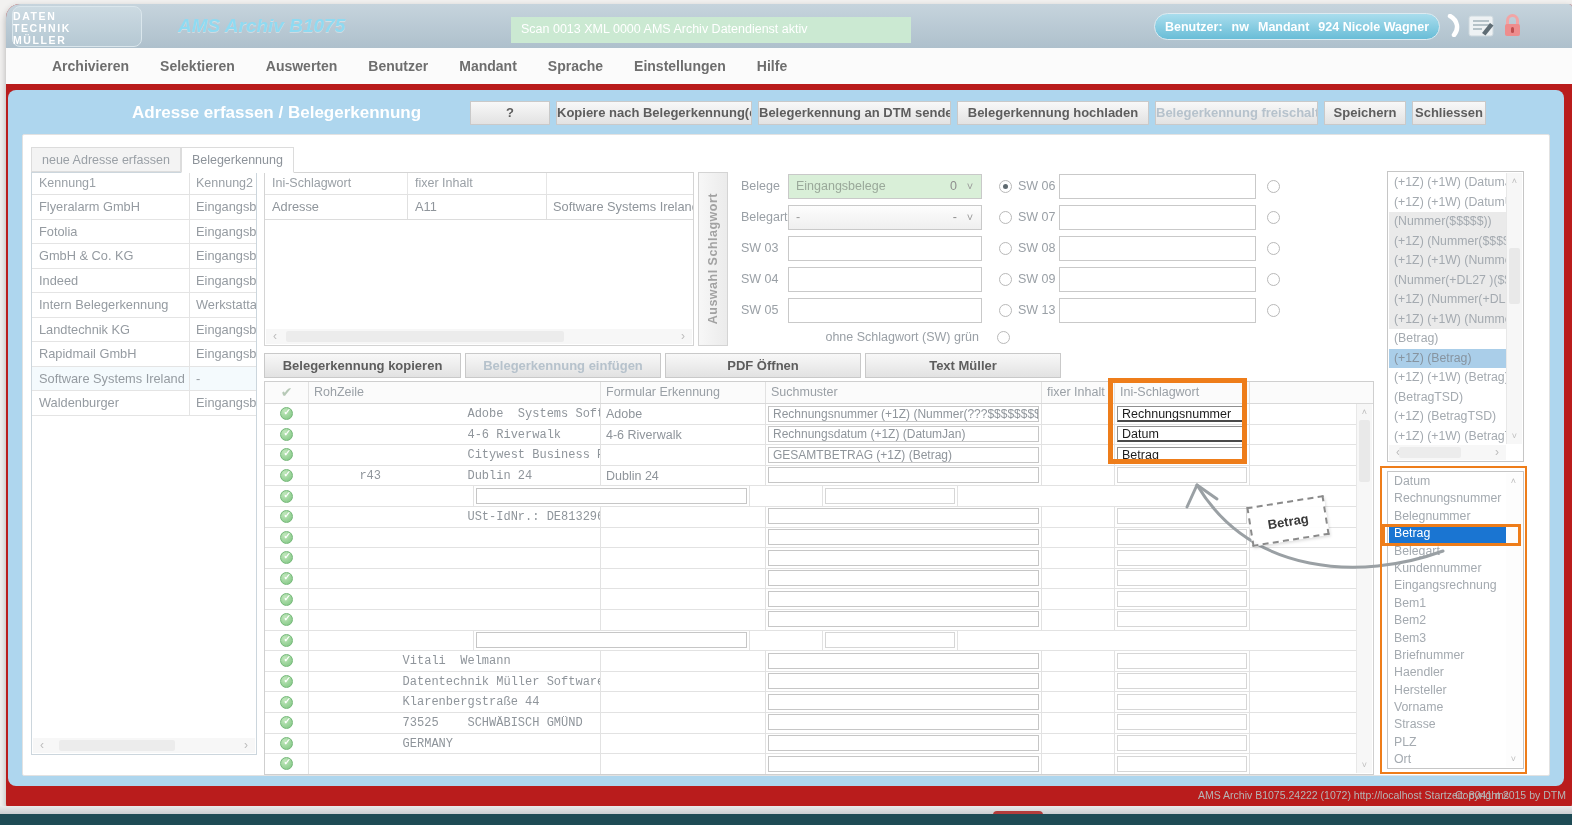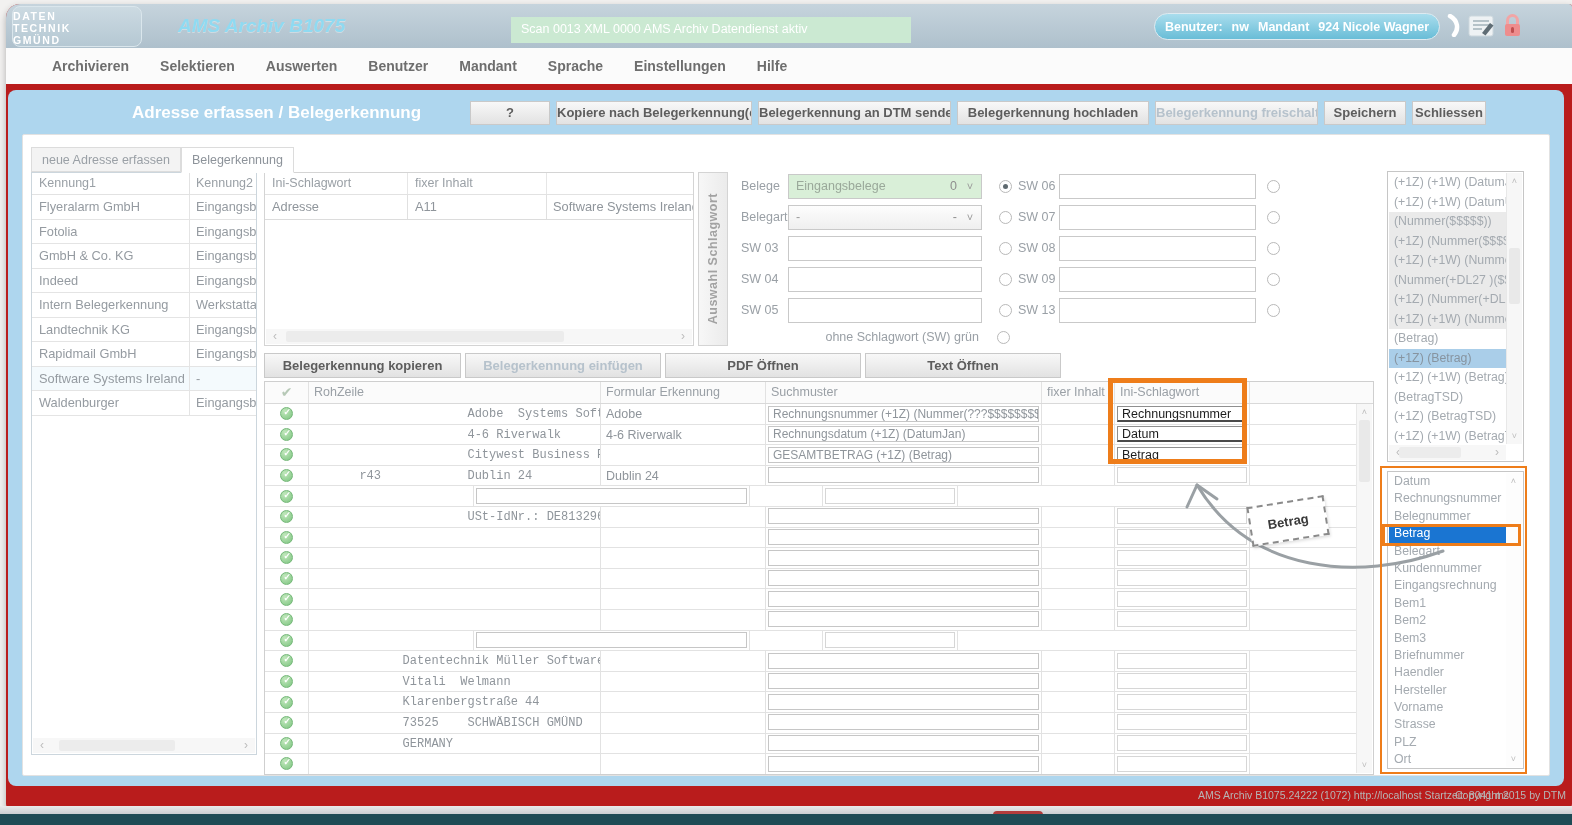--- a/index.html
+++ b/index.html
@@ -191,21 +191,21 @@
 <body>
 
 <div class="screen">
   <div class="window">
 
     <div class="header">
       <div class="logo">
 
       <div class="l">DATEN</div>
           <div class="l">TECHNIK</div>
-          <div class="l">GMÜND</div>
+          <div class="l">MÜLLER</div>
         </div>
       <div class="app-title">AMS Archiv B1075</div>
       <div class="status-box">Scan 0013 XML 0000 AMS Archiv Datendienst aktiv</div>
       <div class="user-pill">
         <span>Benutzer:</span>
         <span>nw</span>
         <span>Mandant</span>
         <span>924 Nicole Wagner</span>
       </div>
       <span class="hdr-ic ic-phone">
@@ -413,21 +413,21 @@
             <span class="hs-right"></span>
             <span class="hs-thumb" style="left:10px;width:62px;"></span>
           </div>
         </div>
 
         <div class="action-btns">
 
         <div class="btn st-enabled">Belegerkennung kopieren</div>
             <div class="btn st-disabled">Belegerkennung einfügen</div>
             <div class="btn st-enabled">PDF Öffnen</div>
-            <div class="btn st-enabled">Text Öffnen</div>
+            <div class="btn st-enabled">Text Müller</div>
           </div>
 
         <div class="grid">
           <div class="g-head">
             <div class="w-check hchk"></div>
             <div class="w-roh">RohZeile</div>
             <div class="w-form">Formular Erkennung</div>
             <div class="w-such">Suchmuster</div>
             <div class="w-fixer">fixer Inhalt</div>
             <div class="w-ini">Ini-Schlagwort</div>
@@ -610,36 +610,36 @@
               <div class="w-fixer"></div>
               <div class="w-ini c-ini">
                   <div class="inicell"></div>
                 </div>
               <div class="w-extra"></div>
             </div>
               <div class="g-row">
               <div class="w-check c-check">
                   <span class="okicon"></span>
                 </div>
+              <div class="w-roh c-roh">             Vitali  Welmann</div>
+              <div class="w-form c-form"></div>
+              <div class="w-such c-such">
+                  <div class="inputbox"></div>
+                </div>
+              <div class="w-fixer"></div>
+              <div class="w-ini c-ini">
+                  <div class="inicell"></div>
+                </div>
+              <div class="w-extra"></div>
+            </div>
+              <div class="g-row">
+              <div class="w-check c-check">
+                  <span class="okicon"></span>
+                </div>
               <div class="w-roh c-roh">             Datentechnik Müller Software</div>
-              <div class="w-form c-form"></div>
-              <div class="w-such c-such">
-                  <div class="inputbox"></div>
-                </div>
-              <div class="w-fixer"></div>
-              <div class="w-ini c-ini">
-                  <div class="inicell"></div>
-                </div>
-              <div class="w-extra"></div>
-            </div>
-              <div class="g-row">
-              <div class="w-check c-check">
-                  <span class="okicon"></span>
-                </div>
-              <div class="w-roh c-roh">             Vitali  Welmann</div>
               <div class="w-form c-form"></div>
               <div class="w-such c-such">
                   <div class="inputbox"></div>
                 </div>
               <div class="w-fixer"></div>
               <div class="w-ini c-ini">
                   <div class="inicell"></div>
                 </div>
               <div class="w-extra"></div>
             </div>

